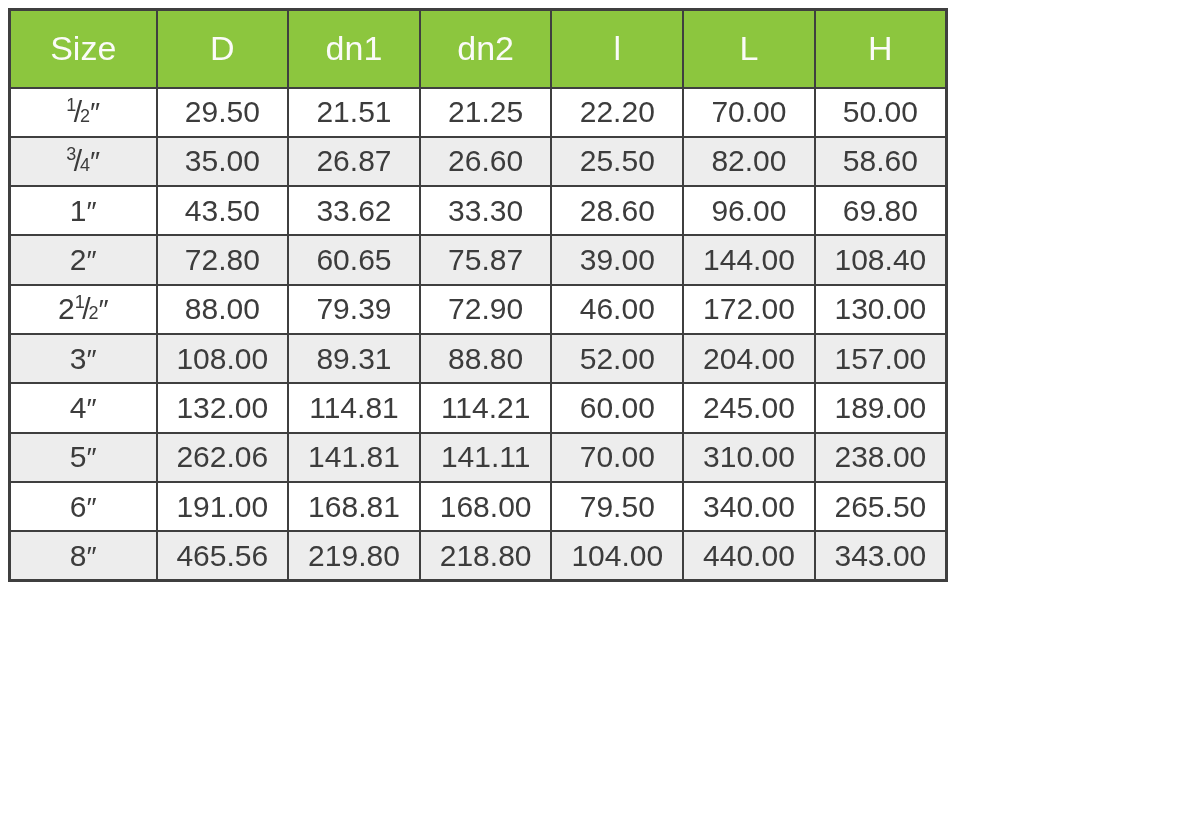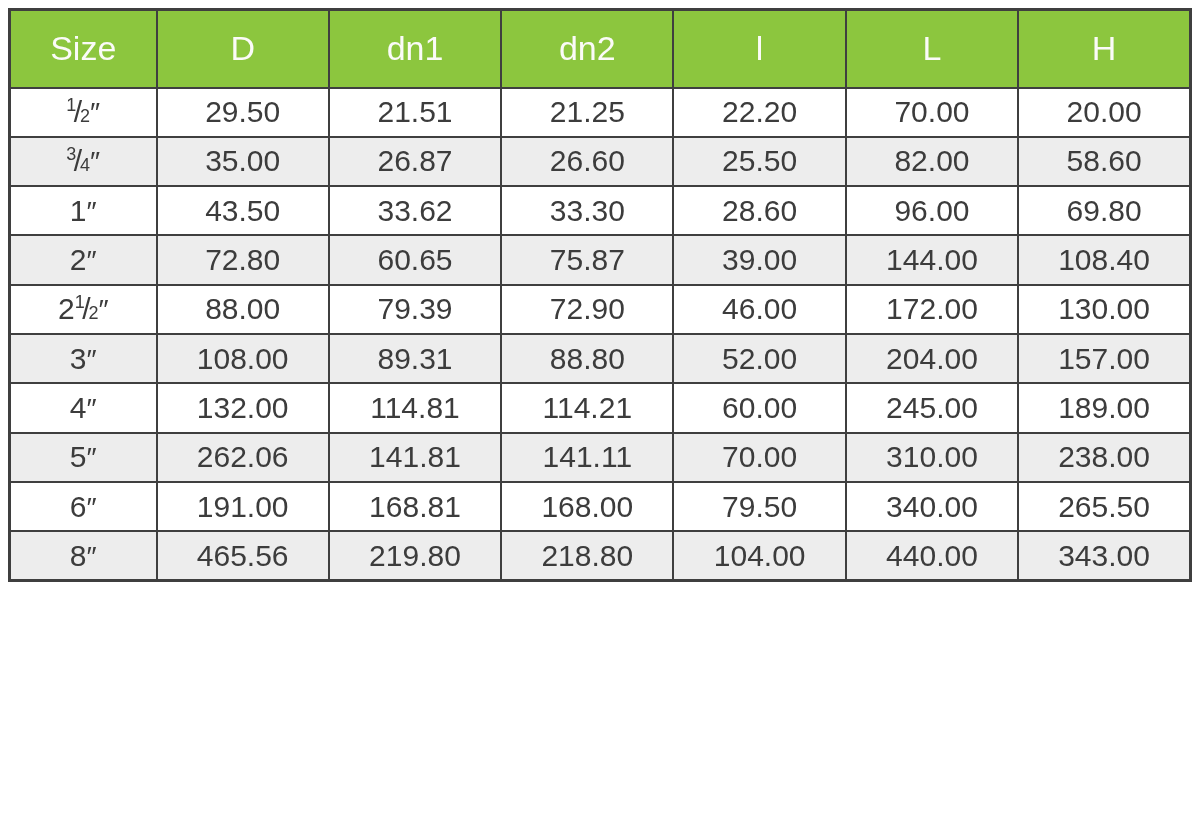--- a/index.html
+++ b/index.html
@@ -18,21 +18,21 @@
   }
   body {
     width: 1200px; height: 830px;
     position: relative;
     font-family: "Liberation Sans", sans-serif;
   }
   .page { position: absolute; inset: 0; background: var(--page-bg); }
   table.spec-table {
     position: absolute;
     left: 8px; top: 8px;
-    width: 1184px;
+    width: 940px;
     border-collapse: collapse;
     table-layout: fixed;
     border: 3px solid var(--border);
   }
   col.size-col { width: 147px; }
   th, td {
     border: 2px solid var(--border);
     text-align: center;
     vertical-align: middle;
     padding: 0;
@@ -95,21 +95,21 @@
       </tr>
     </thead>
     <tbody>
         <tr>
     <td class="size-cell"><span class="fnum">1</span><span class="fslash">/</span><span class="fden">2</span><span class="inch">″</span></td>
     <td>29.50</td>
     <td>21.51</td>
     <td>21.25</td>
     <td>22.20</td>
     <td>70.00</td>
-    <td>20.00</td>
+    <td>50.00</td>
   </tr>
         <tr>
     <td class="size-cell"><span class="fnum">3</span><span class="fslash">/</span><span class="fden">4</span><span class="inch">″</span></td>
     <td>35.00</td>
     <td>26.87</td>
     <td>26.60</td>
     <td>25.50</td>
     <td>82.00</td>
     <td>58.60</td>
   </tr>

